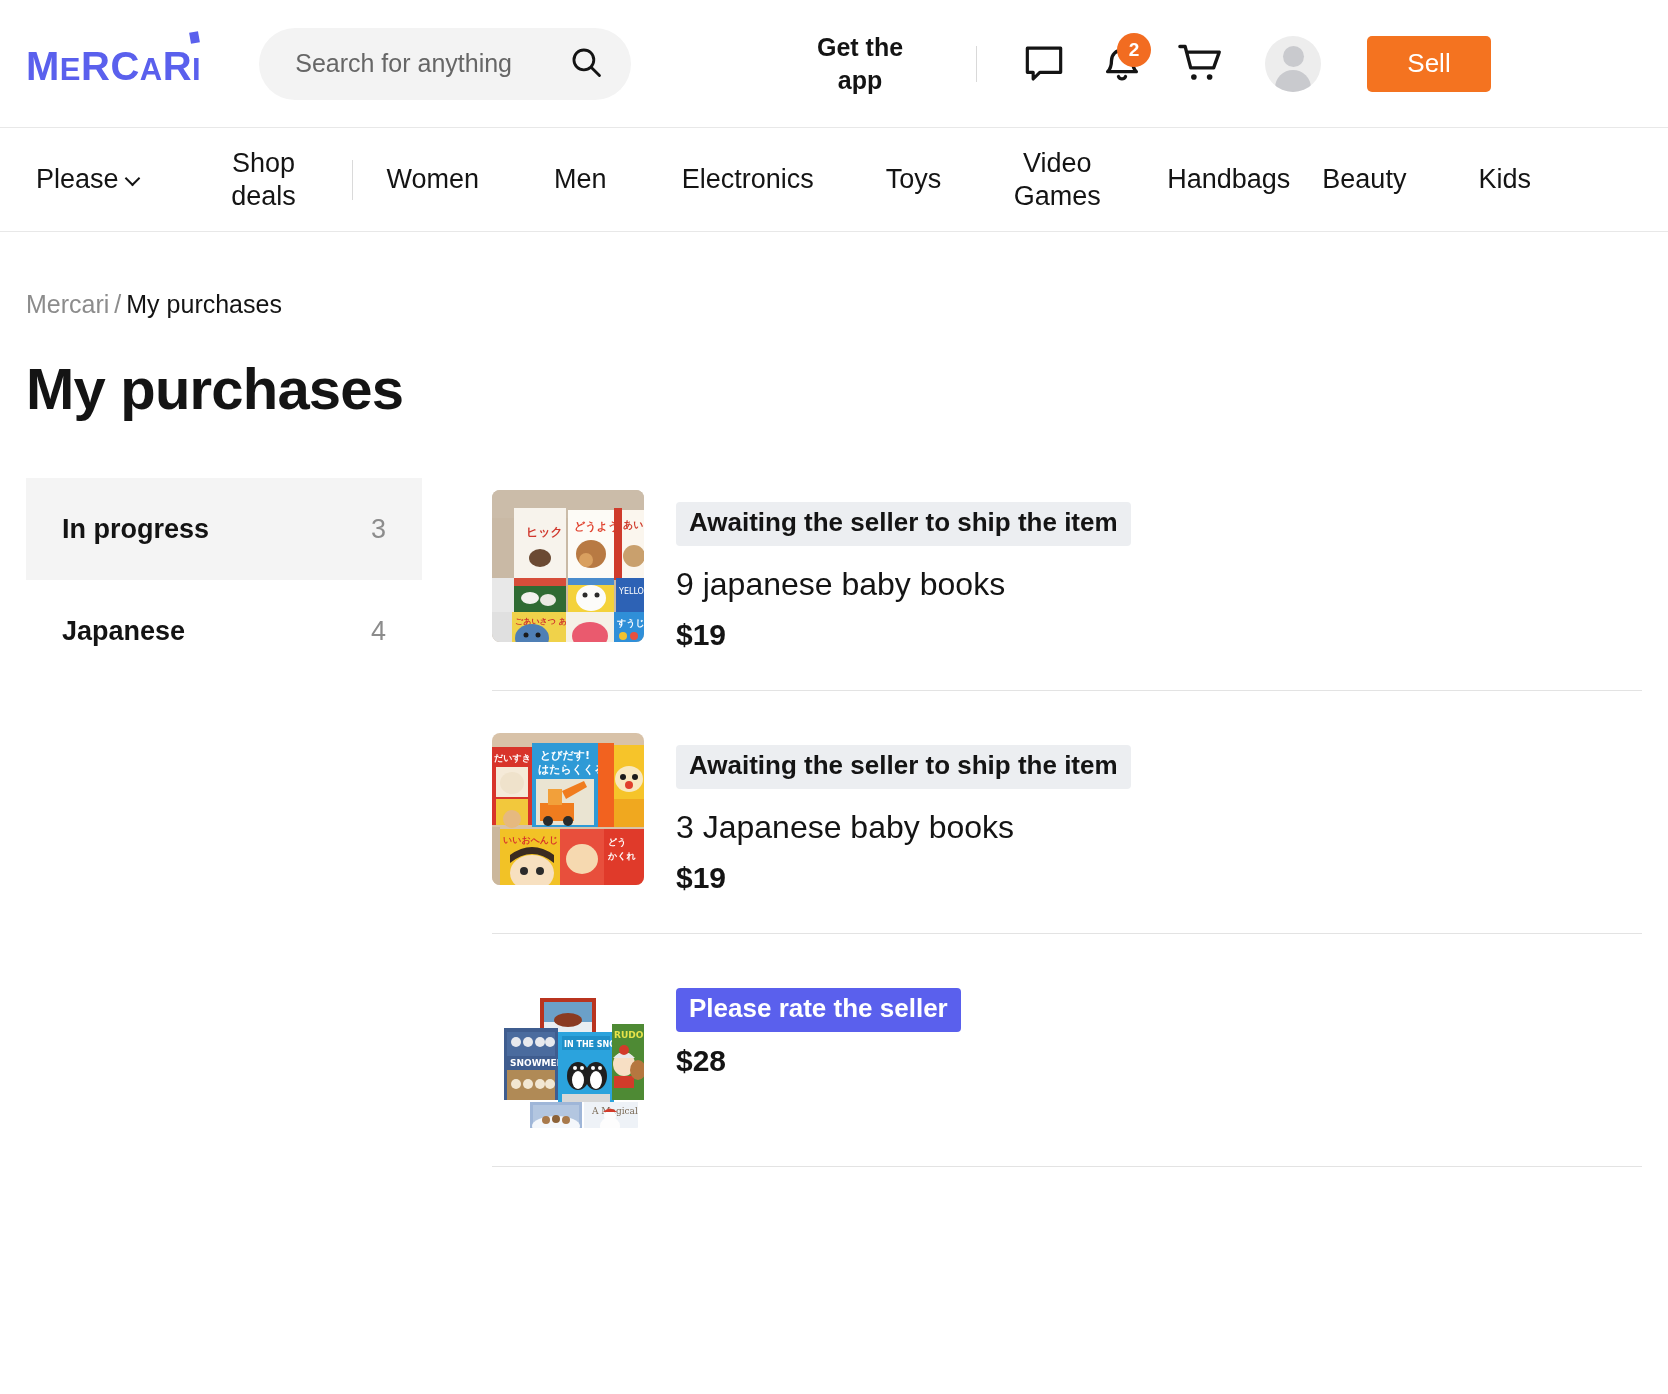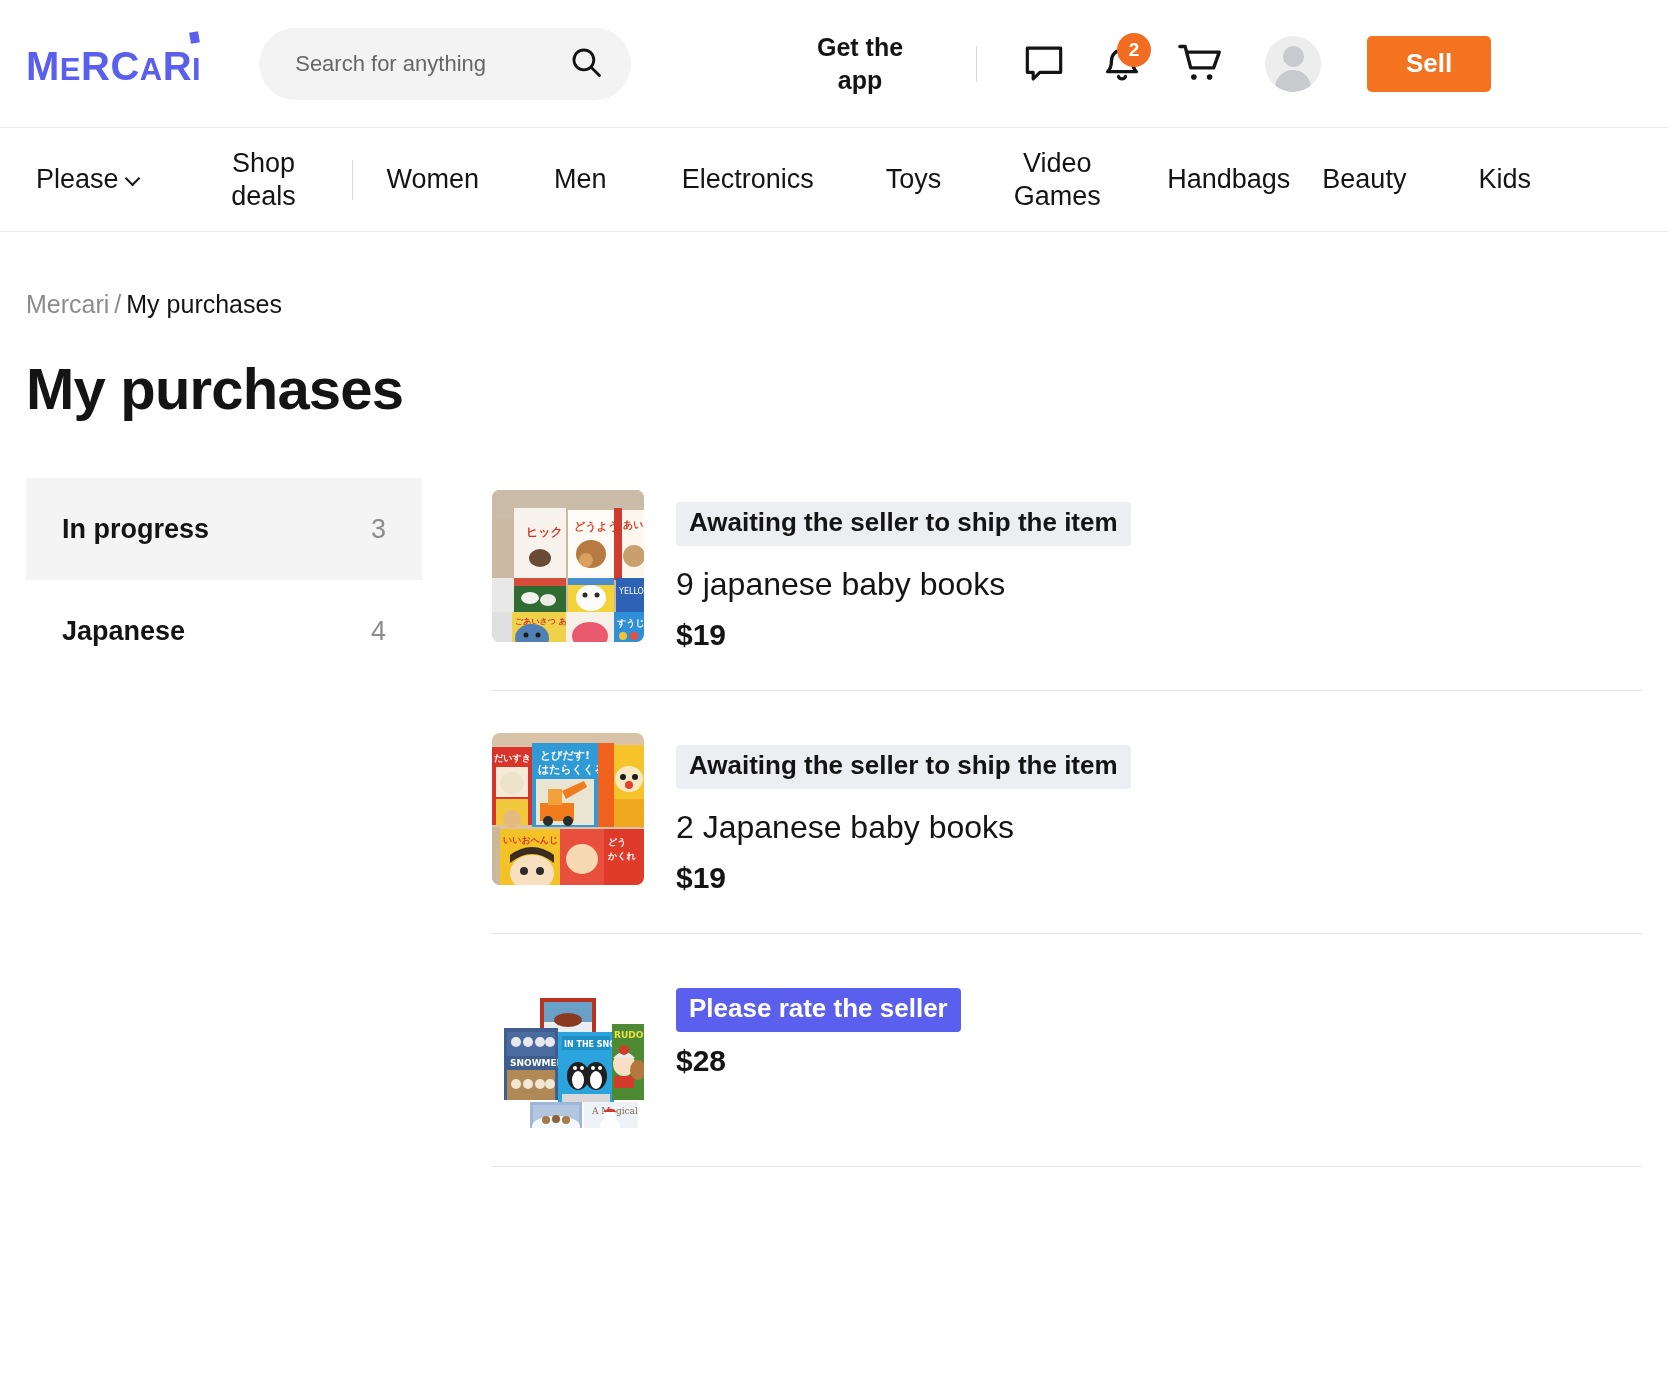--- a/index.html
+++ b/index.html
@@ -51,21 +51,21 @@
     align-items: center;
     padding: 0 28px 0 36px;
     overflow: hidden;
   }
   .searchbox input {
     flex: 1;
     border: none;
     outline: none;
     background: transparent;
     font-family: "Liberation Sans", sans-serif;
-    font-size: 22px;
+    font-size: 25px;
     color: #a21caf;
     min-width: 0;
   }
   .searchbox input::placeholder { color: #666; }
   .search-icon { flex: 0 0 auto; margin-left: 6px; }
 
   .get-app {
     position: absolute;
     left: 795px;
     top: 50%;
@@ -156,21 +156,21 @@
     top: 50%;
     transform: translateY(-50%);
     width: 124px;
     height: 56px;
     background: #F47320;
     color: #fff;
     border: none;
     border-radius: 5px;
     font-family: "Liberation Sans", sans-serif;
     font-size: 26px;
-    font-weight: 700;
+    font-weight: 400;
     cursor: pointer;
   }
 
   
   .nav {
     height: 104px;
     display: flex;
     align-items: center;
     padding: 0 26px;
     border-bottom: 1px solid #e8e8e8;
@@ -465,21 +465,21 @@
             <circle cx="48" cy="138" r="4" fill="#2b2b2b"></circle>
             <rect x="68" y="96" width="44" height="56" fill="#e84f3c"></rect>
             <ellipse cx="90" cy="126" rx="16" ry="15" fill="#f6d9b0"></ellipse>
             <rect x="112" y="96" width="40" height="56" fill="#e03a2a"></rect>
             <text x="116" y="112" font-family="DejaVu Sans, sans-serif" font-size="9" font-weight="700" fill="#ffffff">どう</text>
             <text x="116" y="126" font-family="DejaVu Sans, sans-serif" font-size="9" font-weight="700" fill="#ffffff">かくれ</text>
           </svg>
         </div>
         <div class="info">
           <div class="status gray">Awaiting the seller to ship the item</div>
-          <div class="item-title">2 Japanese baby books</div>
+          <div class="item-title">3 Japanese baby books</div>
           <div class="item-price">$19</div>
         </div>
       </div>
 
       <div class="purchase">
         <div class="thumb">
           <svg width="152" height="152" viewBox="0 0 152 152">
             <rect width="152" height="152" fill="#ffffff"></rect>
 
             <rect x="48" y="22" width="56" height="46" fill="#b9341f"></rect>

